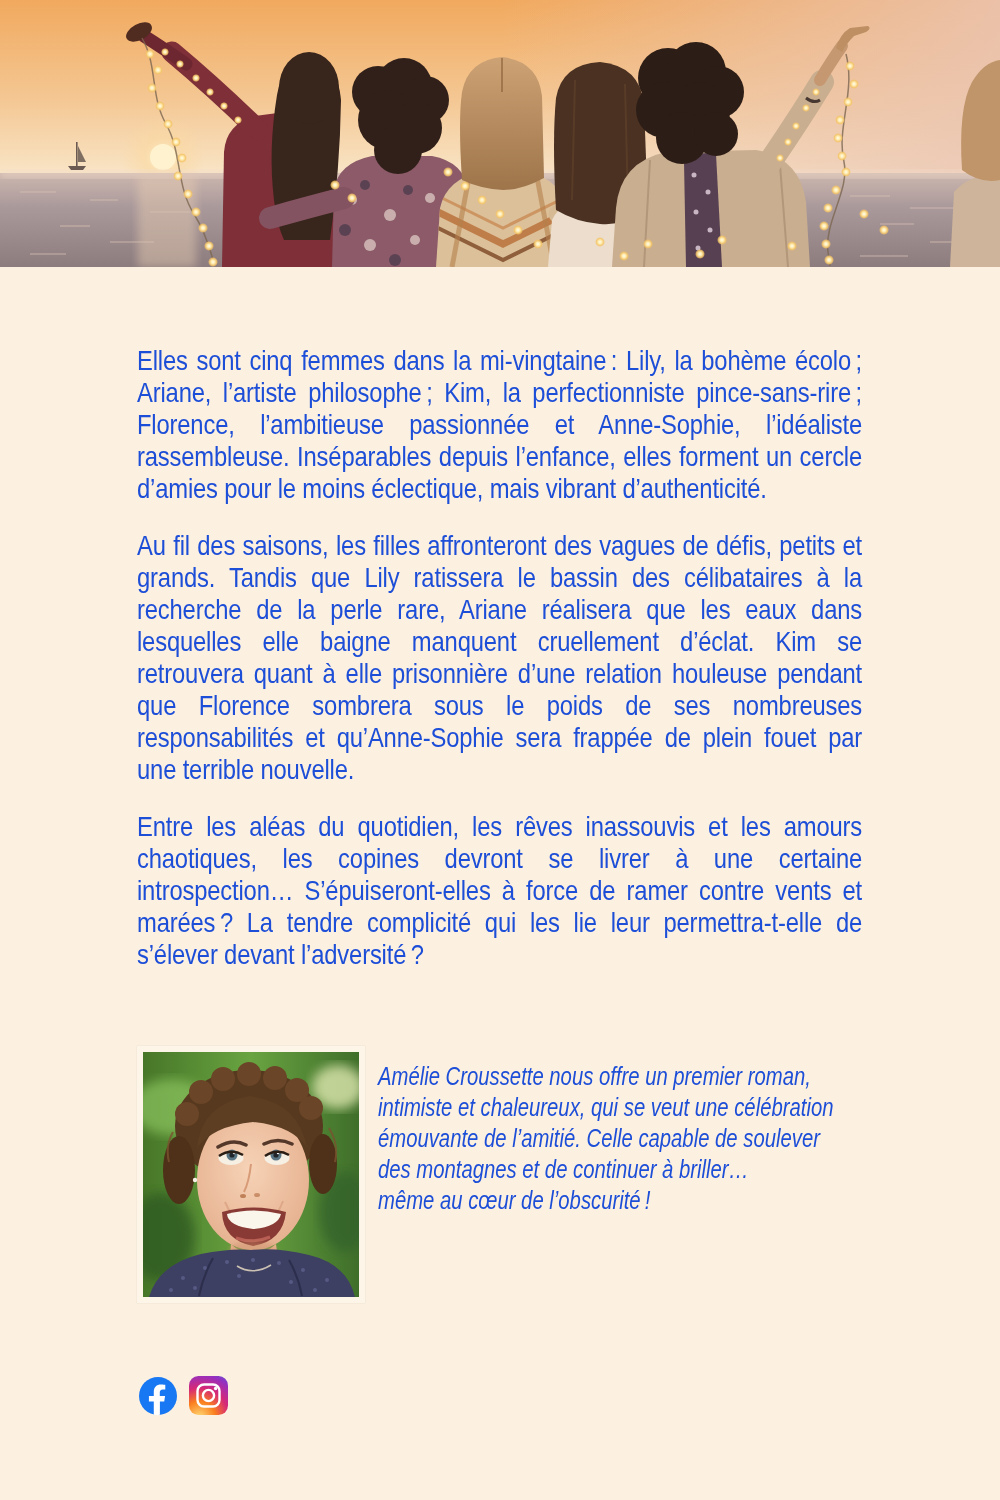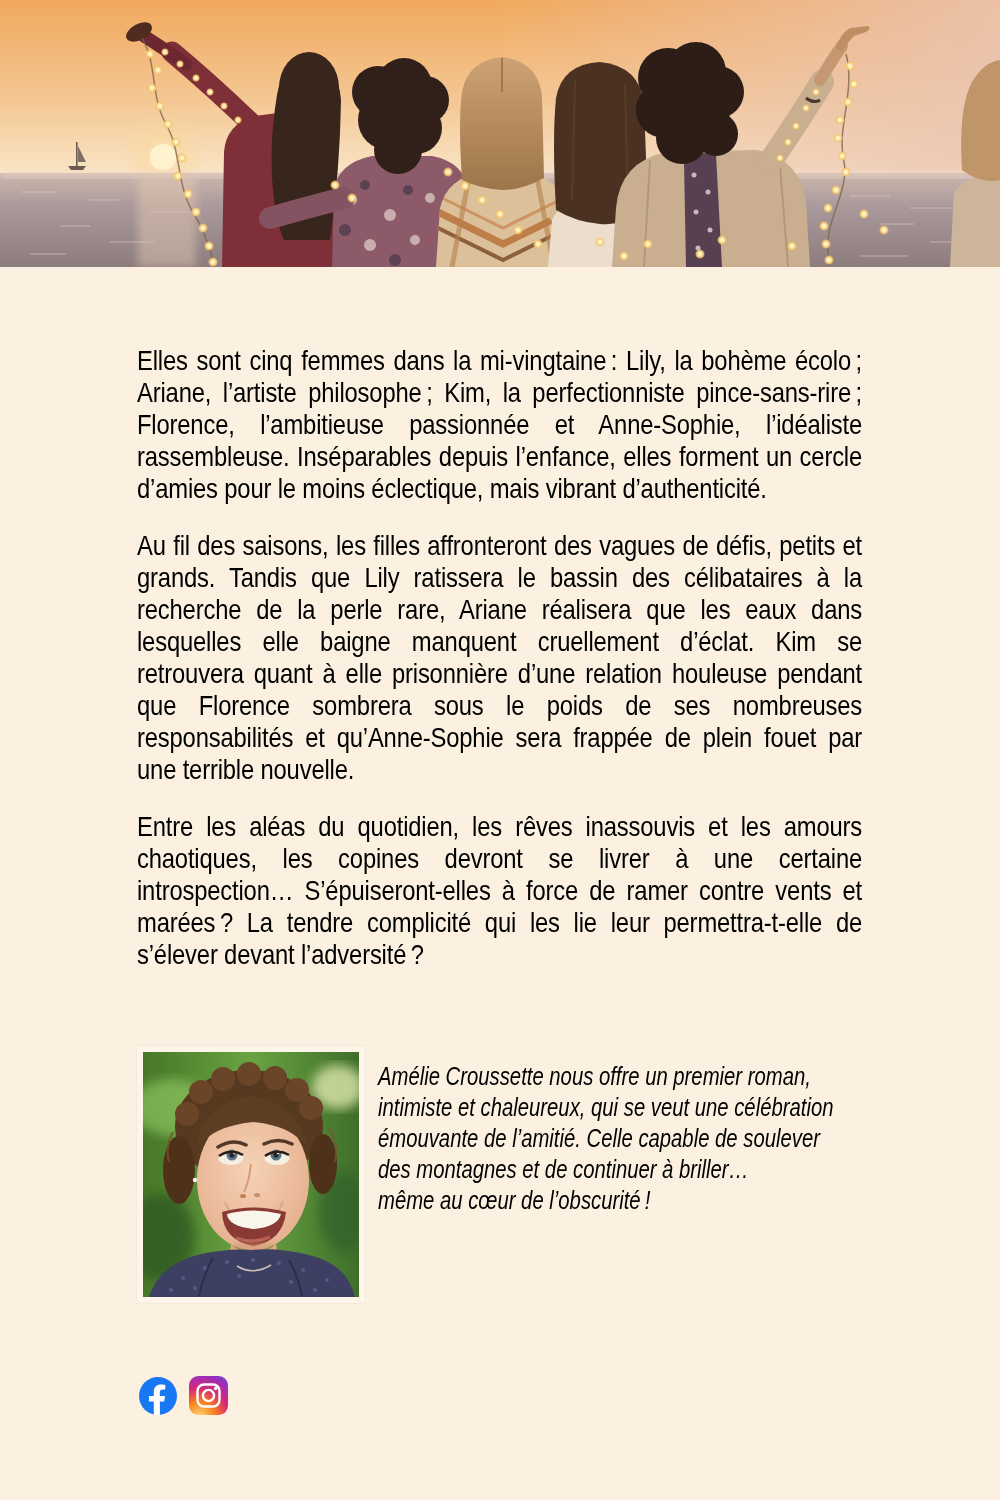--- a/index.html
+++ b/index.html
@@ -48,21 +48,21 @@
     display:flex;
     gap:12px;
     margin:73px 0 0 139px;
     align-items:center;
   }
   .social-row svg{display:block;}
 </style>
 </head>
 <body>
 
-<div class="page" style="background: rgb(252, 241, 224); color: #000000;">
+<div class="page" style="background: rgb(252, 241, 224); color: #1d4ed8;">
 
   <svg class="hero" viewBox="0 0 1000 267" preserveAspectRatio="none">
     <defs>
       <linearGradient id="skyG" x1="0" y1="0" x2="0" y2="1">
         <stop offset="0" stop-color="#f1a95e"></stop>
         <stop offset="0.55" stop-color="#f4c793"></stop>
         <stop offset="1" stop-color="#f9e7ca"></stop>
       </linearGradient>
       <linearGradient id="pinkG" x1="0" y1="0" x2="1" y2="0">
         <stop offset="0.5" stop-opacity="0" stop-color="#eac5b4"></stop>

